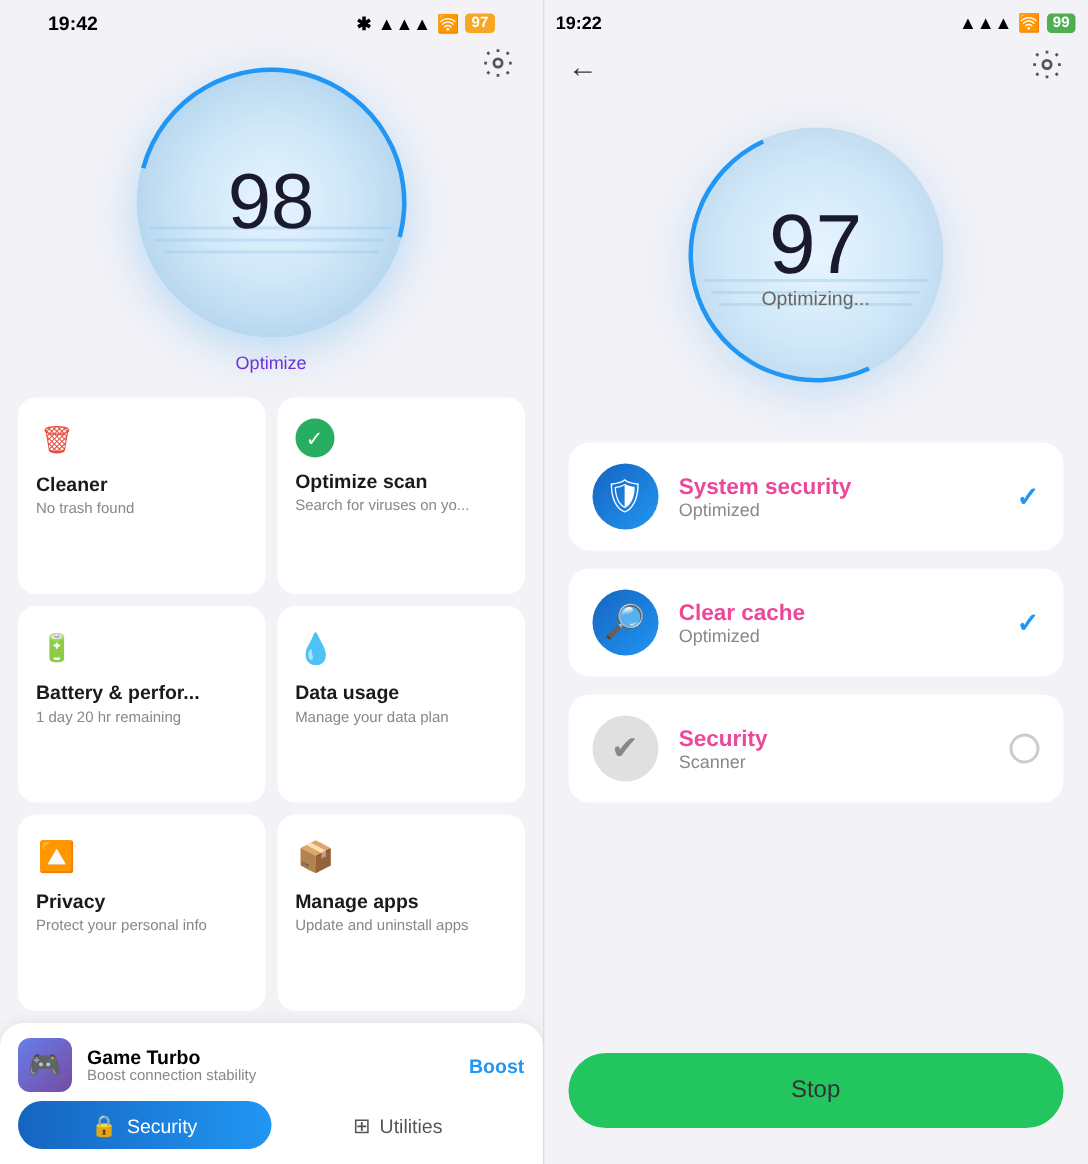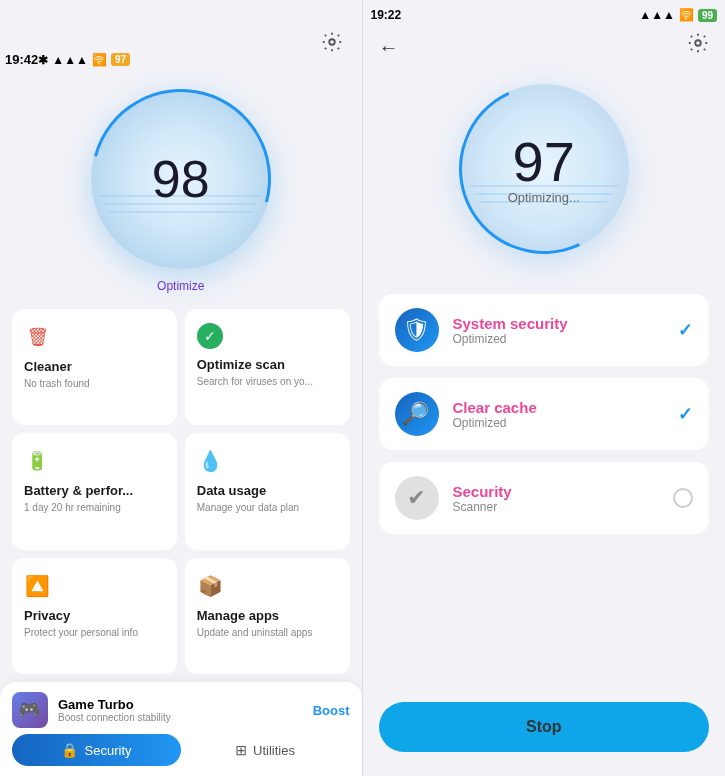--- a/index.html
+++ b/index.html
@@ -18,26 +18,25 @@
       height: 776px;
       background: #f2f2f7;
       display: flex;
       flex-direction: column;
       position: relative;
       overflow: hidden;
     }
 
     .status-bar {
       display: flex;
-      justify-content: flex-start;
-      align-items: center;
-      padding: 8px 5px 4px;
+      justify-content: space-between;
+      align-items: center;
+      padding: 8px 32px 4px;
       font-size: 12px;
       font-weight: 600;
-      margin-top: 44px;
     }
     .status-bar .time { font-size: 13px; font-weight: 700; }
     .status-icons { display: flex; align-items: center; gap: 4px; }
     .battery-badge {
       background: #f5a623;
       color: white;
       border-radius: 3px;
       font-size: 10px;
       font-weight: 700;
       padding: 1px 4px;
@@ -385,25 +384,25 @@
     }
 
     
     .stop-btn-container {
       padding: 16px 16px 24px;
     }
 
     .stop-btn {
       width: 100%;
       padding: 16px;
-      background: #0ea5e9;
+      background: #22c55e;
       border: none;
       border-radius: 30px;
       font-size: 16px;
-      font-weight: 700;
+      font-weight: 400;
       color: #333;
       cursor: pointer;
       text-align: center;
     }
 
     .divider {
       width: 1px;
       height: 776px;
       background: #ddd;
     }

